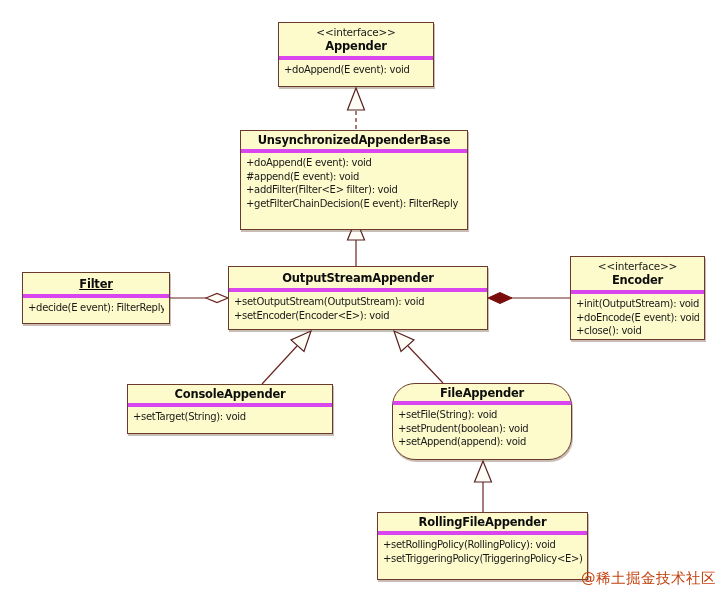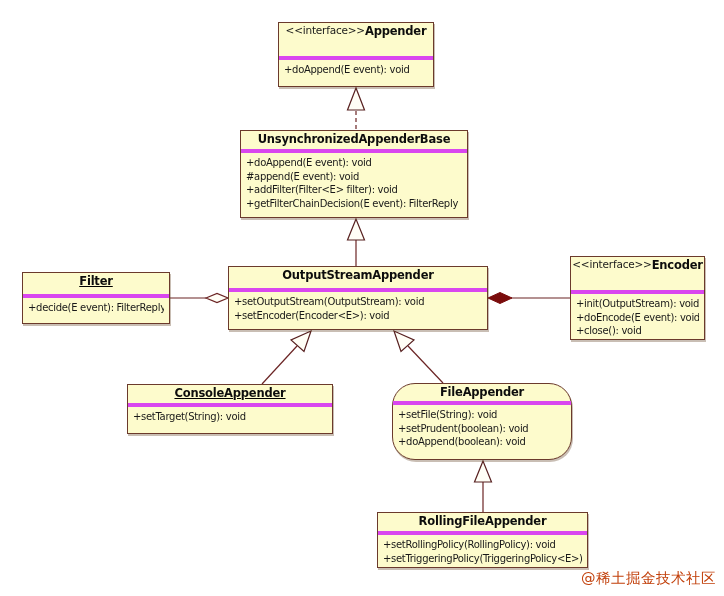--- a/index.html
+++ b/index.html
@@ -12,21 +12,21 @@
   .dashed{stroke-dasharray:4 3;}
   .tri{fill:#fffef6;stroke:#572020;stroke-width:1.2;}
   .diamond-open{fill:#fffef6;stroke:#6b2424;stroke-width:1.2;}
   .diamond-filled{fill:#7a0c0c;stroke:#7a0c0c;stroke-width:1;}
   .uml-box{
     position:absolute;z-index:1;box-sizing:border-box;
     background:#fdfbcc;border:1px solid #6b3a2c;
     box-shadow:1px 2px 0 rgba(100,70,40,.35);
   }
   .uml-head{
-    box-sizing:border-box;display:flex;flex-direction:row;
+    box-sizing:border-box;display:flex;flex-direction:column;
     justify-content:center;text-align:center;padding:1px 3px;
   }
   .stereotype{font-size:10.5px;letter-spacing:-0.2px;color:#191919;line-height:13px;}
   .class-name{font-size:11.5px;letter-spacing:-0.2px;font-weight:bold;color:#0d0d0d;line-height:14px;}
   .uml-methods{border-top:4px solid #d946ef;padding:3px 5px 2px 5px;}
   .method{
     font-size:10px;letter-spacing:-0.3px;line-height:13.5px;
     color:#191919;white-space:nowrap;overflow:hidden;
   }
   .watermark{
@@ -73,21 +73,21 @@
   <div class="uml-box" style="left:278px;top:22px;width:156px;height:65px;">
     <div class="uml-head" style="height:33px;">
       <div class="stereotype">&lt;&lt;interface&gt;&gt;</div>
       <div class="class-name">Appender</div>
     </div>
     <div class="uml-methods">
       <div class="method">+doAppend(E event): void</div>
     </div>
   </div>
 
-  <div class="uml-box" style="left:240px;top:130px;width:228px;height:88px;">
+  <div class="uml-box" style="left:240px;top:130px;width:228px;height:100px;">
     <div class="uml-head" style="height:18px;">
       <div class="class-name">UnsynchronizedAppenderBase</div>
     </div>
     <div class="uml-methods">
       <div class="method">+doAppend(E event): void</div>
       <div class="method">#append(E event): void</div>
       <div class="method">+addFilter(Filter&lt;E&gt; filter): void</div>
       <div class="method">+getFilterChainDecision(E event): FilterReply</div>
     </div>
   </div>
@@ -117,40 +117,40 @@
       <div class="class-name">Encoder</div>
     </div>
     <div class="uml-methods">
       <div class="method">+init(OutputStream): void</div>
       <div class="method">+doEncode(E event): void</div>
       <div class="method">+close(): void</div>
     </div>
   </div>
 
   <div class="uml-box" style="left:127px;top:384px;width:206px;height:50px;">
-    <div class="uml-head" style="height:18px;text-decoration:underline;">
+    <div class="uml-head" style="height:18px;">
       <div class="class-name">ConsoleAppender</div>
     </div>
     <div class="uml-methods">
       <div class="method">+setTarget(String): void</div>
     </div>
   </div>
 
   <div class="uml-box" style="left:392px;top:383px;width:180px;height:77px;border-radius:23px;">
     <div class="uml-head" style="height:17px;">
       <div class="class-name">FileAppender</div>
     </div>
     <div class="uml-methods">
       <div class="method">+setFile(String): void</div>
       <div class="method">+setPrudent(boolean): void</div>
-      <div class="method">+doAppend(boolean): void</div>
+      <div class="method">+setAppend(append): void</div>
     </div>
   </div>
 
-  <div class="uml-box" style="left:377px;top:512px;width:211px;height:56px;">
+  <div class="uml-box" style="left:377px;top:512px;width:211px;height:68px;">
     <div class="uml-head" style="height:18px;">
       <div class="class-name">RollingFileAppender</div>
     </div>
     <div class="uml-methods">
       <div class="method">+setRollingPolicy(RollingPolicy): void</div>
       <div class="method">+setTriggeringPolicy(TriggeringPolicy&lt;E&gt;)</div>
     </div>
   </div>
 
   <div class="watermark">@稀土掘金技术社区</div>

